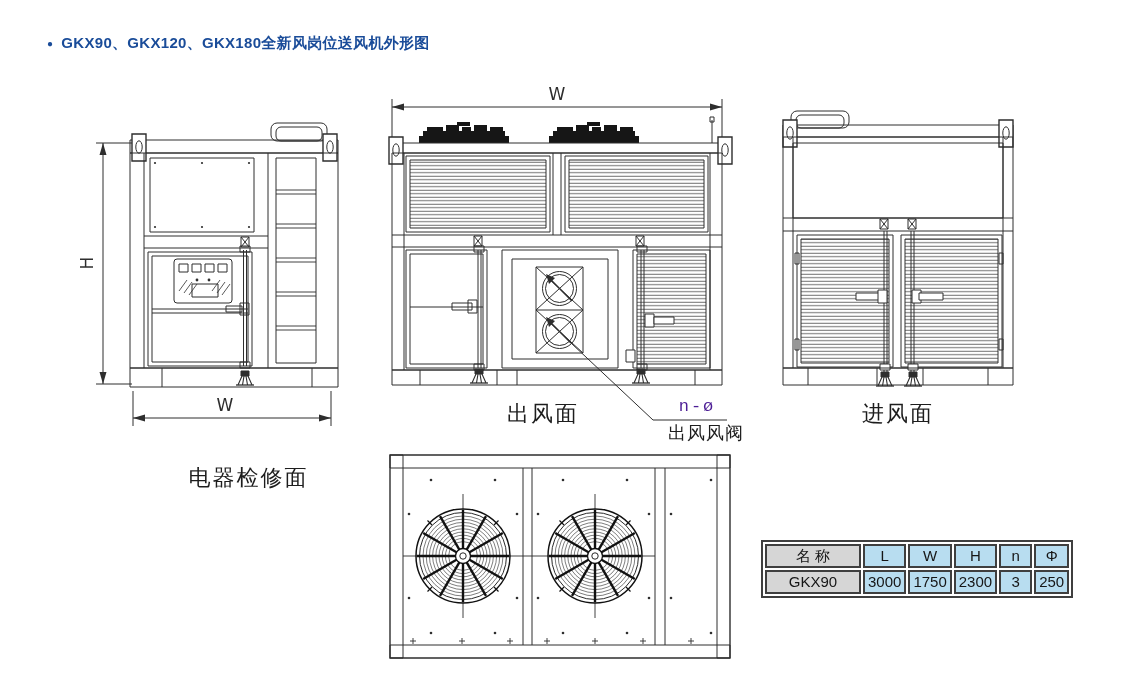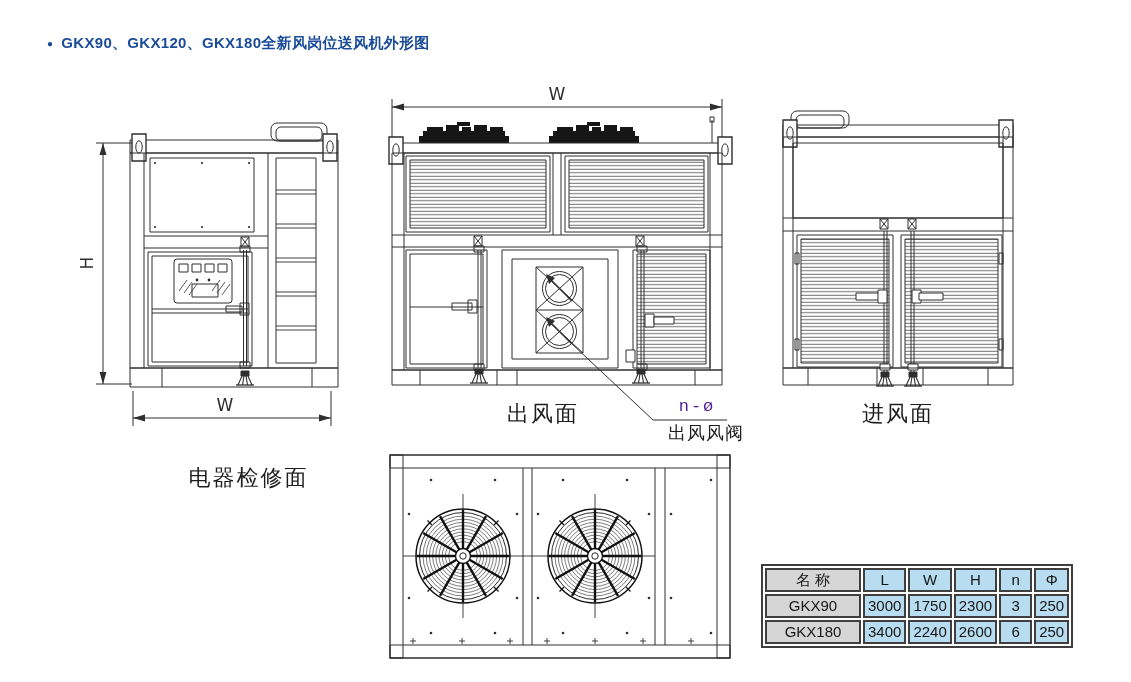--- a/index.html
+++ b/index.html
@@ -9,21 +9,21 @@
   .title{left:47px;top:34px;color:#1a4c99;font-size:15px;font-weight:bold;
     display:flex;align-items:center;gap:8px;letter-spacing:.3px}
   .title .bullet{font-size:10px;line-height:1}
   .cap{font-size:22px;color:#1d1d1d;text-align:center;letter-spacing:2px;white-space:nowrap}
   .dim{font-size:17px;color:#2e2e2e;text-align:center;
     font-family:"DejaVu Sans",sans-serif;font-weight:400}
   .h-rot{transform:rotate(-90deg)}
   .callout-label{font-size:17px;color:#4c1d95;text-align:center;letter-spacing:2px;
     font-family:Liberation Mono, monospace}
   .callout-cap{font-size:18px;color:#1d1d1d;text-align:center;letter-spacing:1px;white-space:nowrap}
-  table.dim-table{left:761px;top:564px;border-collapse:separate;border-spacing:2px;
+  table.dim-table{left:761px;top:540px;border-collapse:separate;border-spacing:2px;
     background:#ffffff;border:2px solid #3f3f3f;text-align:center;
     font-size:15px;color:#161616}
   table.dim-table th,table.dim-table td{border:2px solid #3f3f3f;height:20px;
     line-height:20px;padding:0 3px;font-weight:normal;white-space:nowrap}
   .name-col{background:#d6d6d6;min-width:96px}
   .val{background:#b8ddf0}
   th.val{min-width:33px}
   svg line,svg rect,svg circle,svg ellipse,svg path,svg polygon{vector-effect:non-scaling-stroke}
 </style>
 </head>
@@ -344,22 +344,14 @@
     <th class="val">Φ</th>
   </tr>
   <tr>
     <td class="name-col">GKX90</td>
     <td class="val">3000</td>
     <td class="val">1750</td>
     <td class="val">2300</td>
     <td class="val">3</td>
     <td class="val">250</td>
   </tr>
-  <tr>
-    <td class="name-col">GKX180</td>
-    <td class="val">3400</td>
-    <td class="val">2240</td>
-    <td class="val">2600</td>
-    <td class="val">6</td>
-    <td class="val">250</td>
-  </tr>
 </tbody>
   </table>
 
 </body></html>

